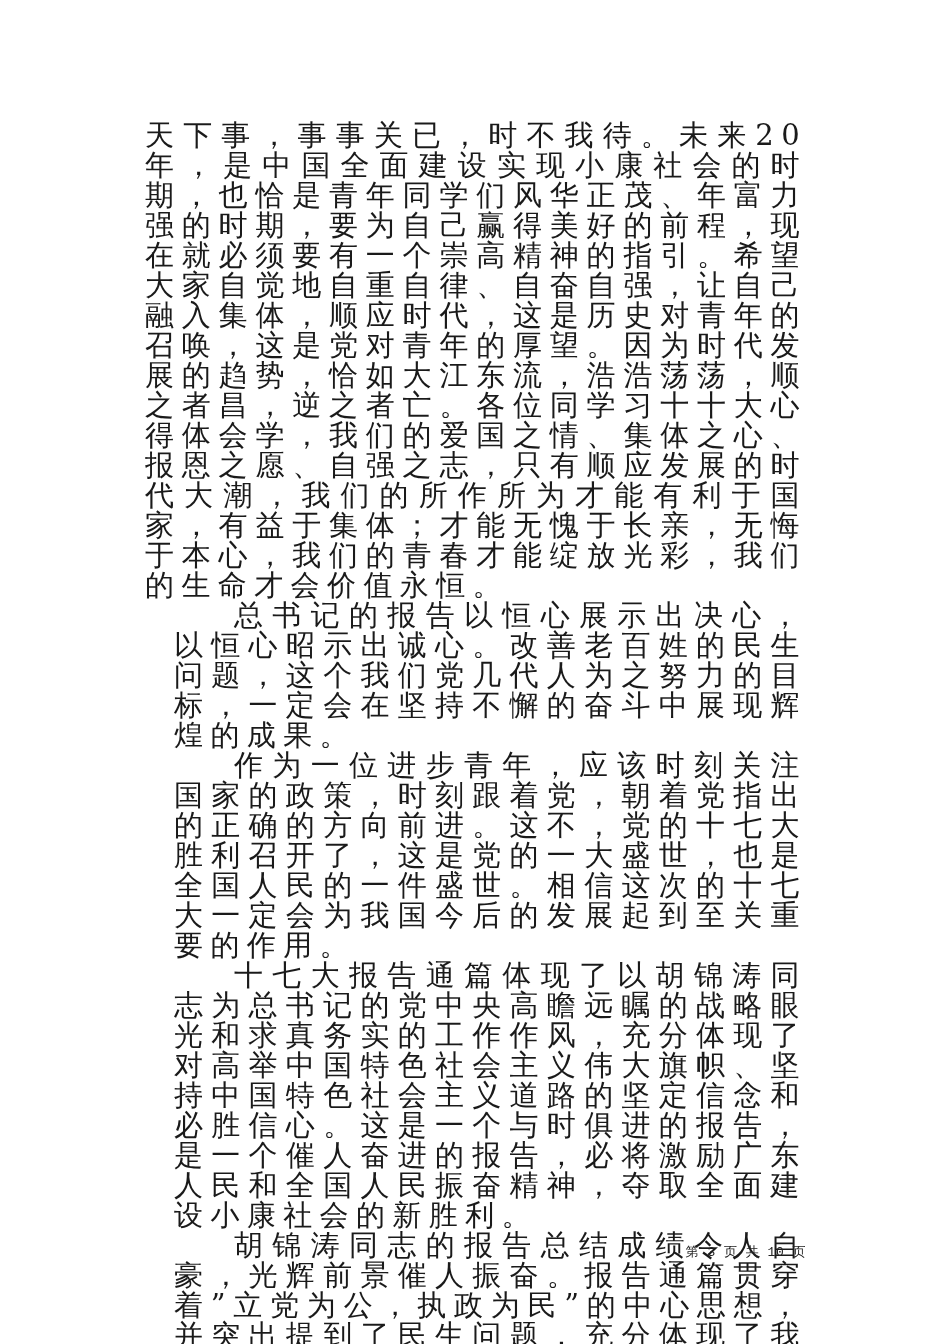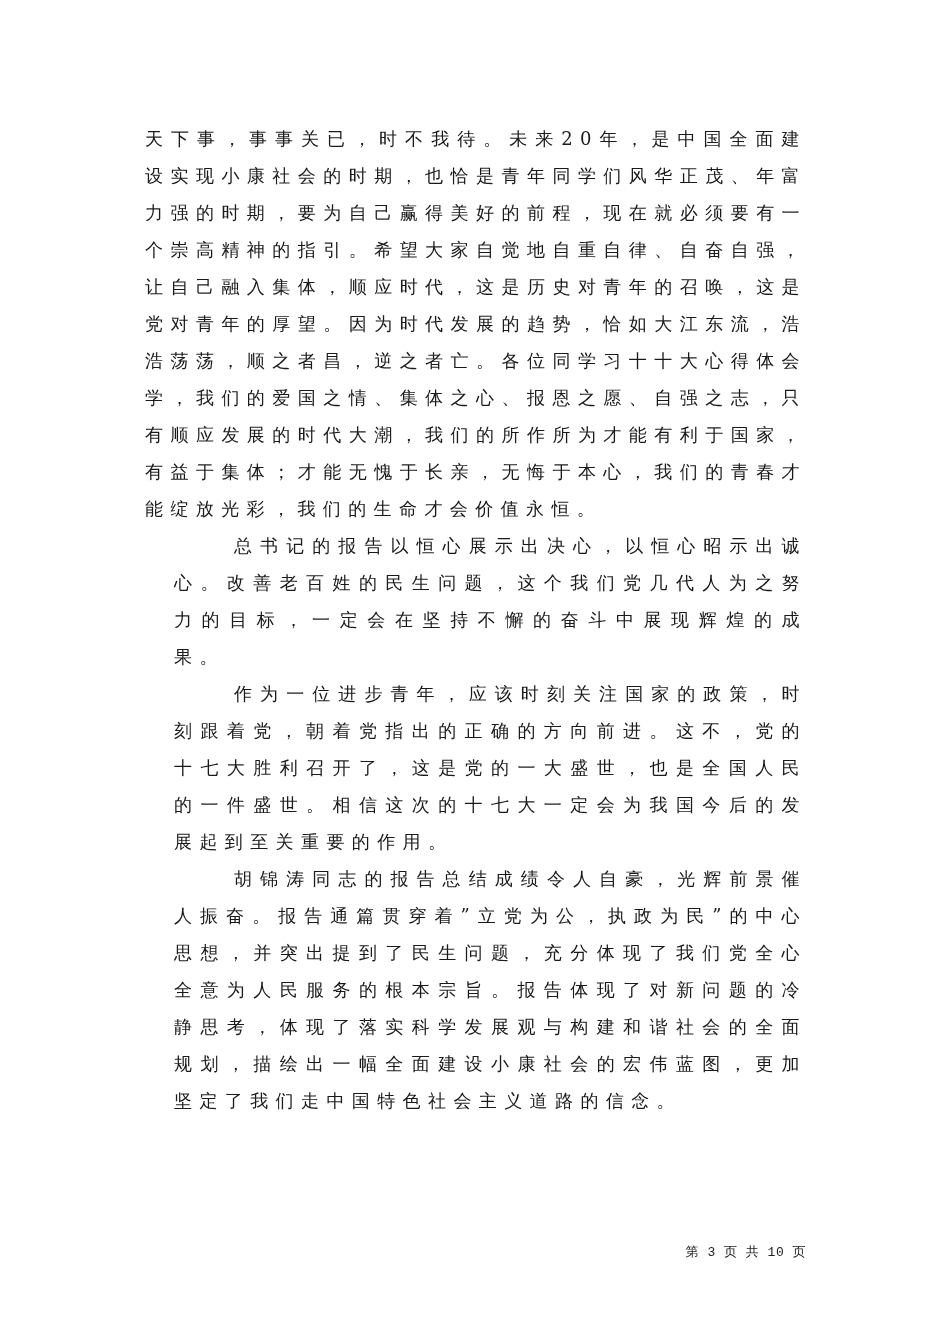--- a/index.html
+++ b/index.html
@@ -24,22 +24,22 @@
       background: #ffffff;
     }
     .body-text {
       position: absolute;
       left: 145px;
       top: 120px;
       width: 662px;
     }
     .para {
       margin: 0;
-      font-size: 18px;
-      line-height: 37px;
+      font-size: 29px;
+      line-height: 30px;
       letter-spacing: 7.4px;
       text-align: justify;
       text-align-last: left;
       word-break: break-all;
       white-space: normal;
     }
     .para.indent {
       text-indent: 60px;
       margin-left: 29px;
     }
@@ -56,17 +56,18 @@
     }
   </style>
 </head>
 <body>
 
 <div class="page">
   <div class="body-text">
     <p class="para">天下事，事事关已，时不我待。未来20年，是中国全面建设实现小康社会的时期，也恰是青年同学们风华正茂、年富力强的时期，要为自己赢得美好的前程，现在就必须要有一个崇高精神的指引。希望大家自觉地自重自律、自奋自强，让自己融入集体，顺应时代，这是历史对青年的召唤，这是党对青年的厚望。因为时代发展的趋势，恰如大江东流，浩浩荡荡，顺之者昌，逆之者亡。各位同学习十十大心得体会学，我们的爱国之情、集体之心、报恩之愿、自强之志，只有顺应发展的时代大潮，我们的所作所为才能有利于国家，有益于集体；才能无愧于长亲，无悔于本心，我们的青春才能绽放光彩，我们的生命才会价值永恒。</p>
     <p class="para indent">总书记的报告以恒心展示出决心，以恒心昭示出诚心。改善老百姓的民生问题，这个我们党几代人为之努力的目标，一定会在坚持不懈的奋斗中展现辉煌的成果。</p>
     <p class="para indent">作为一位进步青年，应该时刻关注国家的政策，时刻跟着党，朝着党指出的正确的方向前进。这不，党的十七大胜利召开了，这是党的一大盛世，也是全国人民的一件盛世。相信这次的十七大一定会为我国今后的发展起到至关重要的作用。</p>
+    <p class="para indent">十七大报告通篇体现了以胡锦涛同志为总书记的党中央高瞻远瞩的战略眼光和求真务实的工作作风，充分体现了对高举中国特色社会主义伟大旗帜、坚持中国特色社会主义道路的坚定信念和必胜信心。这是一个与时俱进的报告，是一个催人奋进的报告，必将激励广东人民和全国人民振奋精神，夺取全面建设小康社会的新胜利。</p>
     <p class="para indent">胡锦涛同志的报告总结成绩令人自豪，光辉前景催人振奋。报告通篇贯穿着”立党为公，执政为民”的中心思想，并突出提到了民生问题，充分体现了我们党全心全意为人民服务的根本宗旨。报告体现了对新问题的冷静思考，体现了落实科学发展观与构建和谐社会的全面规划，描绘出一幅全面建设小康社会的宏伟蓝图，更加坚定了我们走中国特色社会主义道路的信念。</p>
 
   </div>
   <div class="footer">第 3 页 共 10 页</div>
 </div>
 
 </body></html>

